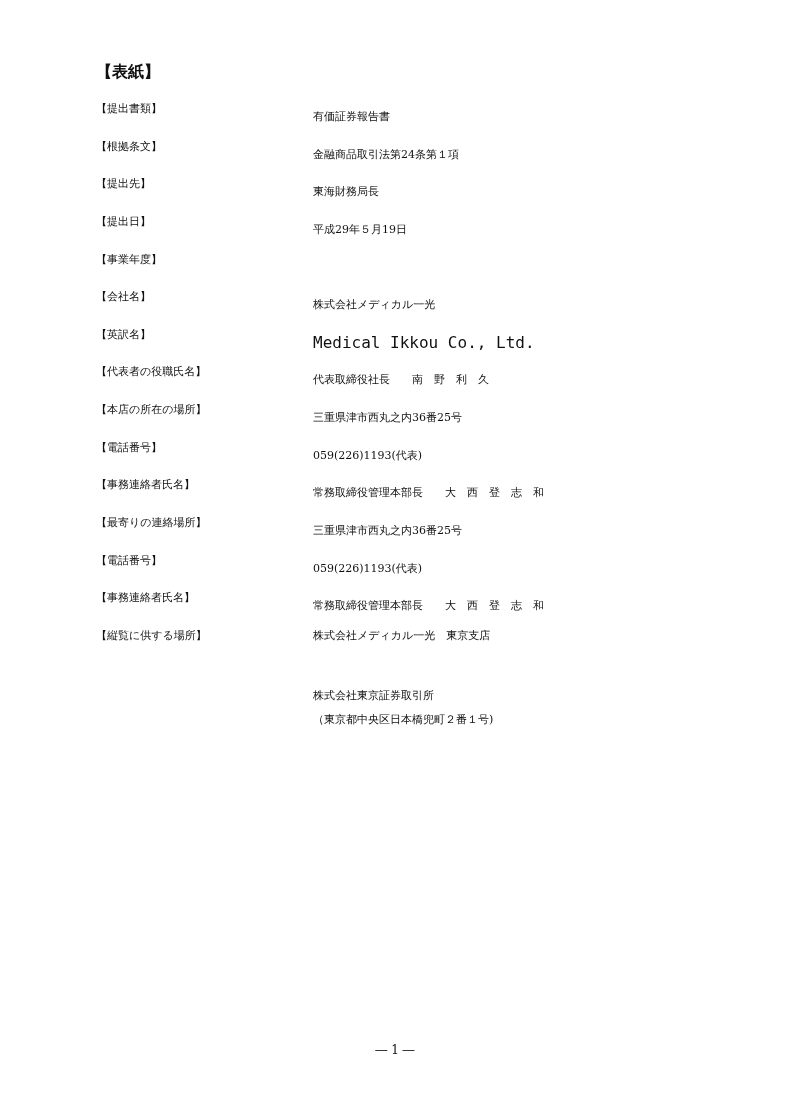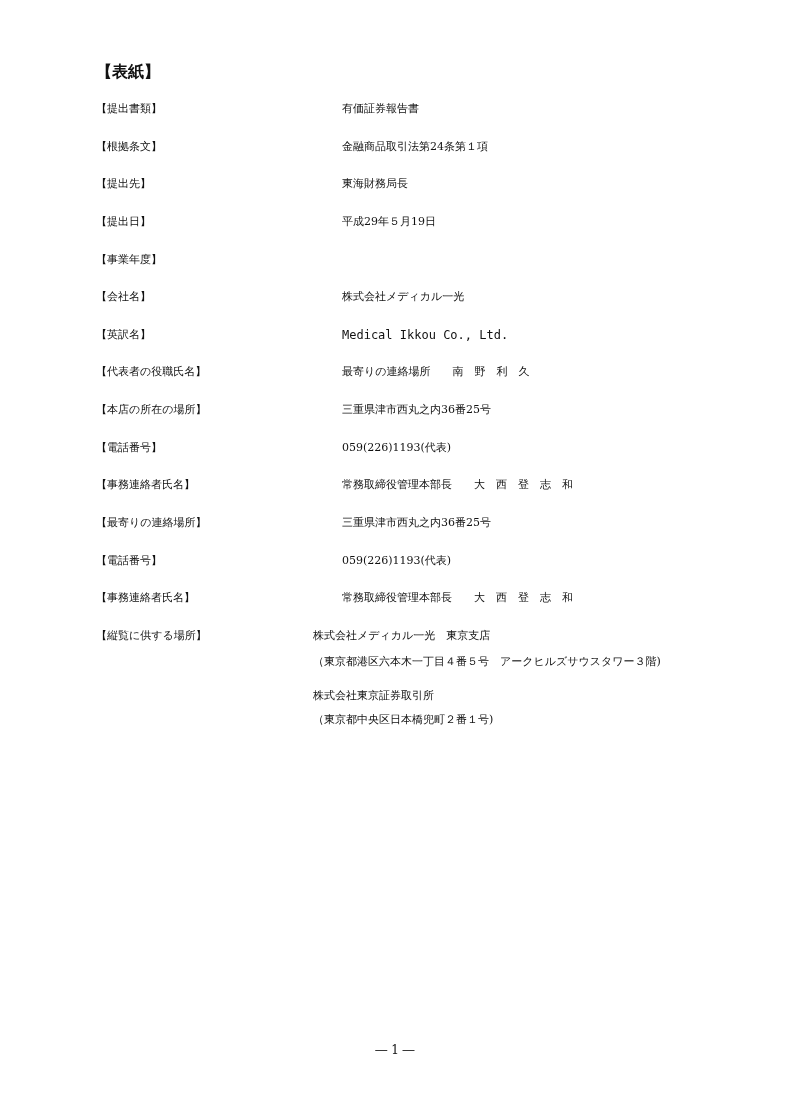--- a/index.html
+++ b/index.html
@@ -35,25 +35,24 @@
       position: absolute;
       left: 96px;
       top: 0;
       font-size: 11px;
       line-height: 14px;
       white-space: nowrap;
     }
     .row-value {
       position: absolute;
       left: 313px;
-      top: 0;
+      top: 8px;
       font-size: 11px;
       line-height: 14px;
       white-space: pre;
-      margin-left: 29px;
     }
     .value-sub {
       position: absolute;
       left: 313px;
       font-size: 11px;
       line-height: 14px;
       white-space: pre;
     }
     .page-number {
       position: absolute;
@@ -95,26 +94,26 @@
     <span class="row-label">【事業年度】</span>
   </div>
 
   <div class="row" style="top:290px;">
     <span class="row-label">【会社名】</span>
     <span class="row-value">株式会社メディカル一光</span>
   </div>
 
   <div class="row" style="top:328px;">
     <span class="row-label">【英訳名】</span>
-    <span class="row-value" style="font-family:'DejaVu Sans Mono','Liberation Mono',monospace;font-size:12px;">Medical Ikkou Co., Ltd.</span>
+    <span class="row-value" style="font-family:'DejaVu Sans Mono','Liberation Mono',monospace;font-size:16px;">Medical Ikkou Co., Ltd.</span>
   </div>
 
   <div class="row" style="top:365px;text-decoration:underline;">
     <span class="row-label">【代表者の役職氏名】</span>
-    <span class="row-value">最寄りの連絡場所　　南　野　利　久</span>
+    <span class="row-value">代表取締役社長　　南　野　利　久</span>
   </div>
 
   <div class="row" style="top:403px;">
     <span class="row-label">【本店の所在の場所】</span>
     <span class="row-value">三重県津市西丸之内36番25号</span>
   </div>
 
   <div class="row" style="top:441px;">
     <span class="row-label">【電話番号】</span>
     <span class="row-value">059(226)1193(代表)</span>
@@ -136,19 +135,18 @@
   </div>
 
   <div class="row" style="top:591px;">
     <span class="row-label">【事務連絡者氏名】</span>
     <span class="row-value">常務取締役管理本部長　　大　西　登　志　和</span>
   </div>
 
   <div class="row" style="top:629px;height:110px;">
     <span class="row-label">【縦覧に供する場所】</span>
     <span class="value-sub" style="top:0px;">株式会社メディカル一光　東京支店</span>
-    <span class="value-sub" style="top:26px;">（東京都港区六本木一丁目４番５号　アークヒルズサウスタワー３階)</span>
     <span class="value-sub" style="top:60px;">株式会社東京証券取引所</span>
     <span class="value-sub" style="top:84px;">（東京都中央区日本橋兜町２番１号)</span>
   </div>
 
   <div class="page-number">― 1 ―</div>
 </div>
 
 </body></html>

